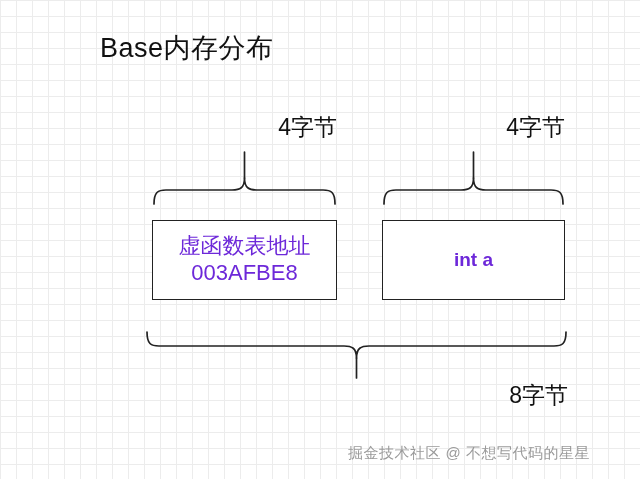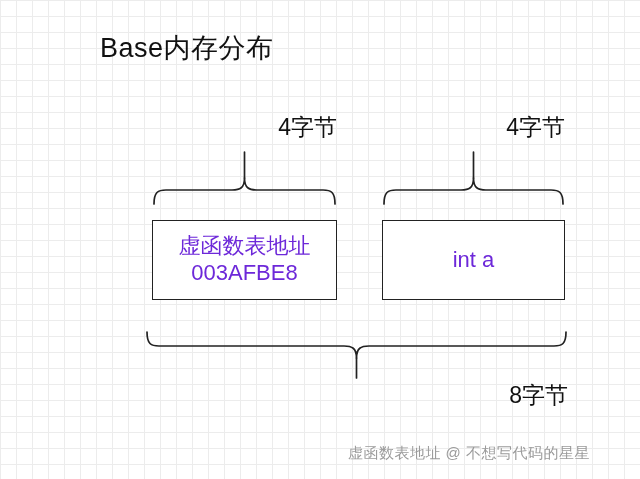--- a/index.html
+++ b/index.html
@@ -56,21 +56,21 @@
     display: flex;
     flex-direction: column;
     align-items: center;
     justify-content: center;
     color: #6d28d9;
   }
   .mem-box.left  { left: 152px; width: 185px; }
   .mem-box.right { left: 382px; width: 183px; }
   .mem-box .line1 { font-size: 22px; line-height: 1.25; }
   .mem-box .line2 { font-size: 22px; line-height: 1.3; }
-  .mem-box.right .line1 { font-size: 22px; }
+  .mem-box.right .line1 { font-size: 19px; font-weight: bold; }
   .watermark {
     position: absolute;
     right: 50px;
     top: 444px;
     font-size: 15px;
     color: #9a9a9a;
     letter-spacing: 0.5px;
   }
 </style>
 </head>
@@ -102,15 +102,15 @@
     <div class="line1">int a</div>
   </div>
 
   <svg class="brace" style="left:145px; top:328px;" width="423" height="60" viewBox="0 0 423 60">
     <path d="M2,4 C2,16 6,18 14,18 L199,18 C207,18 211.5,20 211.5,30 C211.5,20 216,18 224,18 L409,18 C417,18 421,16 421,4"></path>
     <path d="M211.5,30 L211.5,50"></path>
   </svg>
 
   <div class="size-label total">8字节</div>
 
-  <div class="watermark">虚函数表地址 @ 不想写代码的星星</div>
+  <div class="watermark">掘金技术社区 @ 不想写代码的星星</div>
 
 </div>
 
 </body></html>

